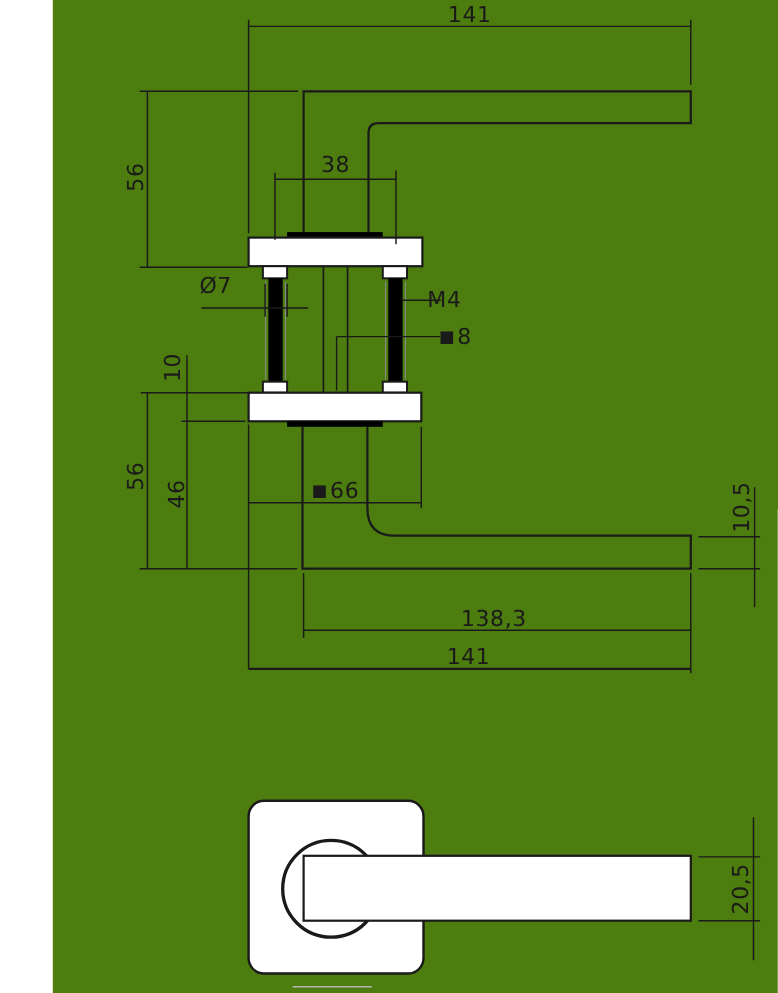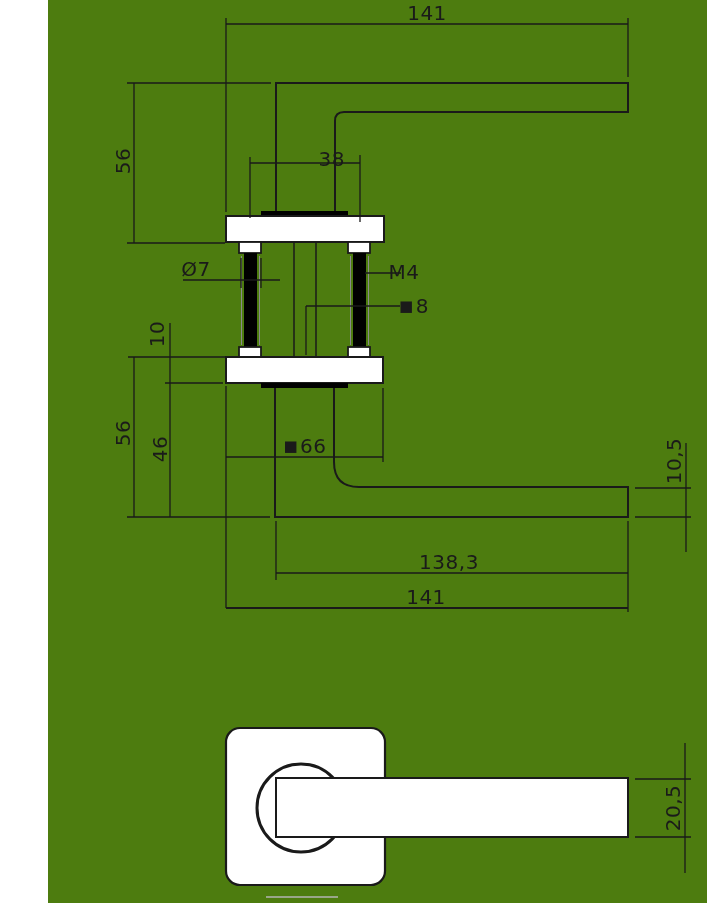--- a/index.html
+++ b/index.html
@@ -111,24 +111,24 @@
       <rect x="228" y="778" width="352" height="59" stroke-width="2" fill="#fff"></rect>
     </g>
   </svg>
 
   <div class="dim-label" style="left:329px;top:1px;width:100px;height:24px;line-height:24px;">
     <span>141</span></div>
 
   <div class="dim-label rot" style="left:45px;top:150px;width:60px;height:22px;line-height:22px;">
     <span>56</span></div>
 
-  <div class="dim-label" style="left:217px;top:148px;width:80px;height:22px;line-height:22px;text-align:right;">
+  <div class="dim-label" style="left:217px;top:138px;width:80px;height:22px;line-height:22px;">
     <span>38</span></div>
 
-  <div class="dim-label" style="left:108px;top:258px;width:80px;height:22px;line-height:22px;">
+  <div class="dim-label" style="left:108px;top:248px;width:80px;height:22px;line-height:22px;">
     <span>Ø7</span></div>
 
   <div class="dim-label" style="left:316px;top:261px;width:80px;height:22px;line-height:22px;">
     <span>M4</span></div>
 
   <div class="dim-label" style="left:326px;top:295px;width:80px;height:22px;line-height:22px;">
     <span class="sq">■</span><span>8</span></div>
 
   <div class="dim-label rot" style="left:79px;top:323px;width:60px;height:22px;line-height:22px;">
     <span>10</span></div>

